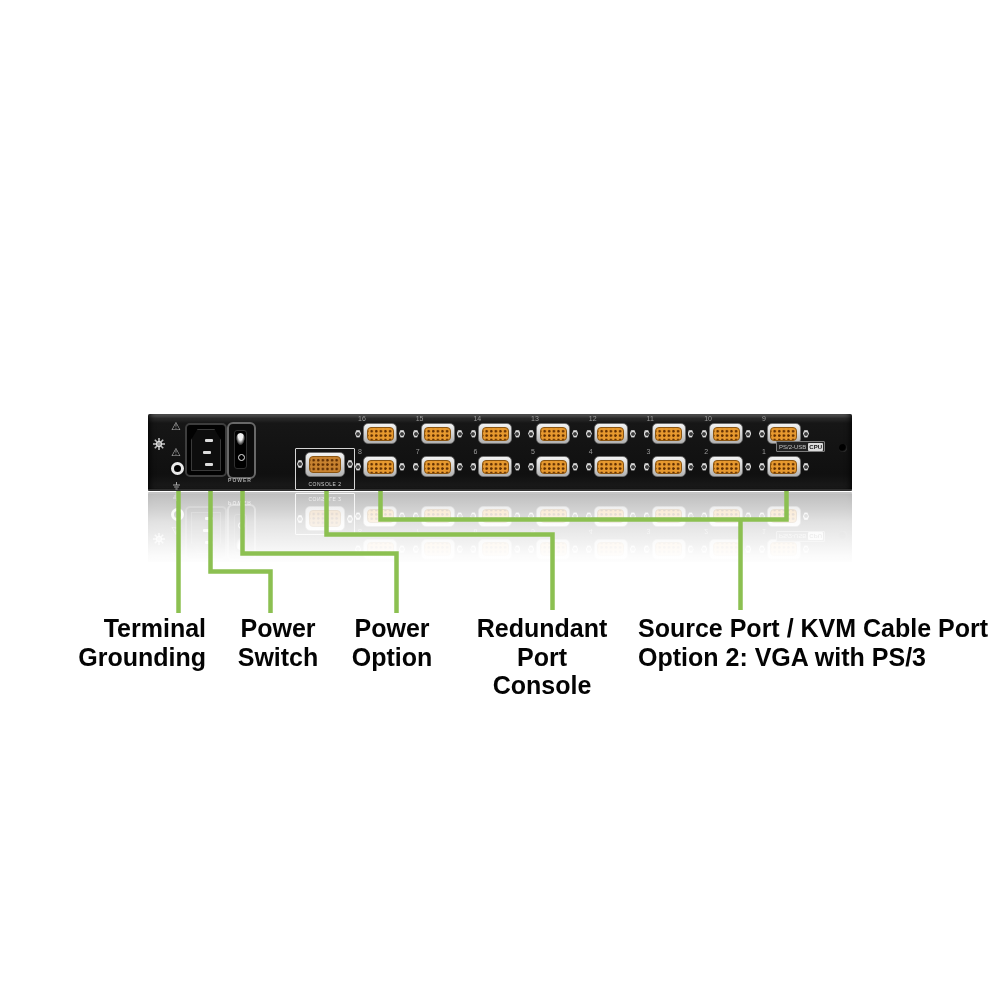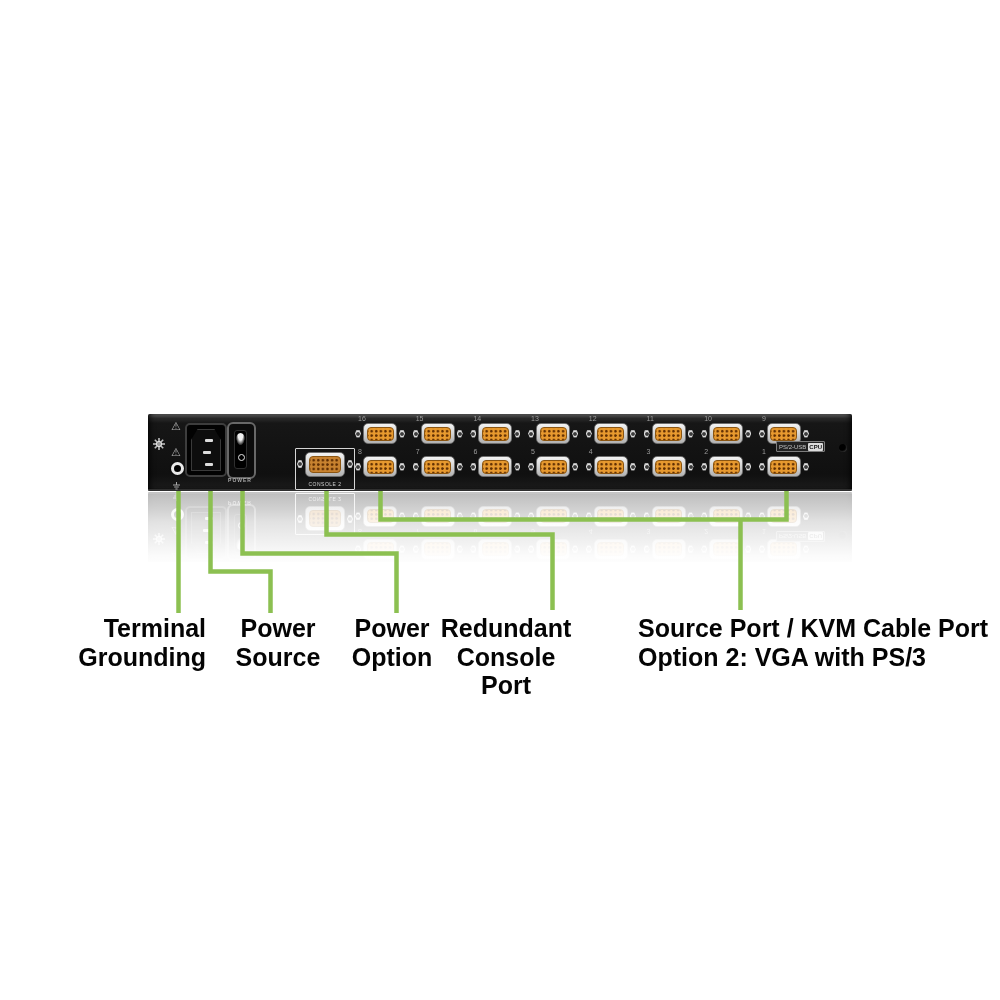--- a/index.html
+++ b/index.html
@@ -85,21 +85,21 @@
 
   
   .callouts{position:absolute;left:0;top:0;pointer-events:none;}
   .callouts line,.callouts polyline,.callouts path{stroke:var(--callout-green,#8cc051);stroke-width:4.5;fill:none;}
 
   
   .lbl{position:absolute;top:614px;font-size:25px;font-weight:bold;line-height:28.5px;color:#040404;}
   .lbl-grounding{left:30px;width:176px;text-align:right;}
   .lbl-socket{left:216px;width:124px;text-align:center;}
   .lbl-switch{left:330px;width:124px;text-align:center;}
-  .lbl-console{left:432px;width:148px;text-align:center;}
+  .lbl-console{left:468px;width:148px;text-align:center;}
   .lbl-source{left:638px;width:392px;text-align:left;}
 </style>
 </head>
 <body>
 
 <div class="stage">
 
   <div class="panel" id="panel">
     <div class="edge-bottom"></div>
 
@@ -558,28 +558,28 @@
     <polyline points="326.5,491 326.5,534.5 552.5,534.5 552.5,610"></polyline>
     <path d="M380.5,491 V519.5 H786.5 V491 M740.5,519.5 V610"></path>
   </svg>
 
   <div class="lbl lbl-grounding">
     <div>Terminal</div>
     <div>Grounding</div>
   </div>
   <div class="lbl lbl-socket">
     <div>Power</div>
-    <div>Source</div>
+    <div>Switch</div>
   </div>
   <div class="lbl lbl-switch">
     <div>Power</div>
     <div>Option</div>
   </div>
   <div class="lbl lbl-console">
     <div>Redundant</div>
+    <div>Port</div>
     <div>Console</div>
-    <div>Port</div>
   </div>
   <div class="lbl lbl-source">
     <div>Source Port / KVM Cable Port</div>
     <div>Option 2: VGA with PS/3</div>
   </div>
 </div>
 
 </body></html>

